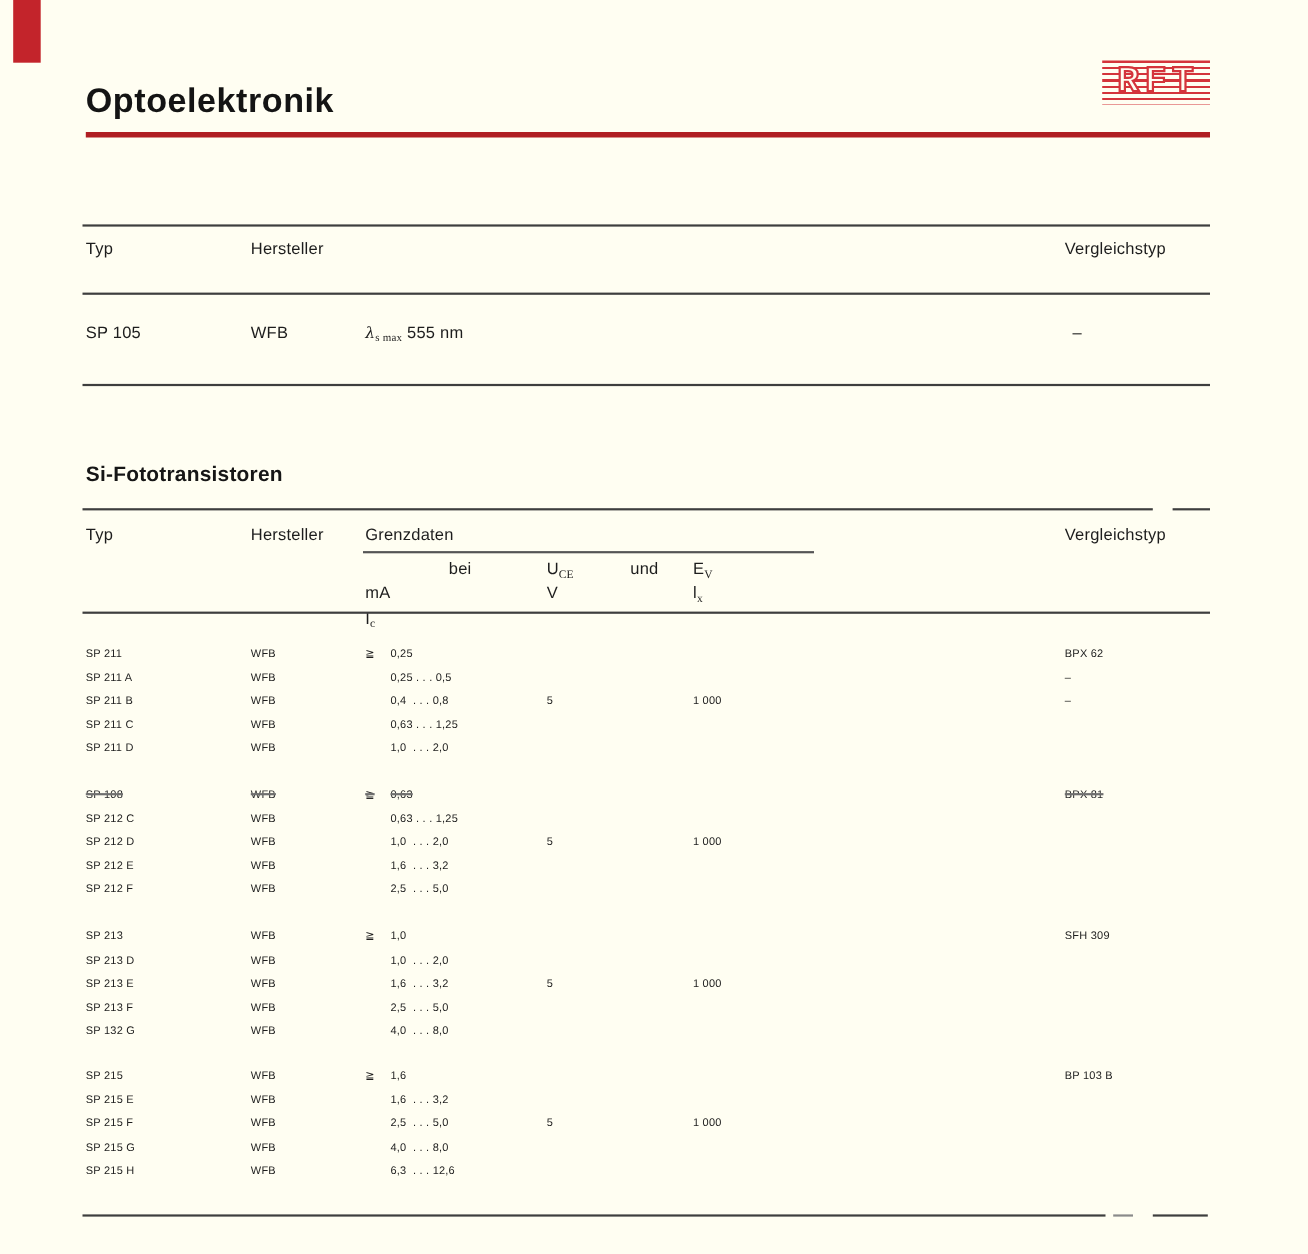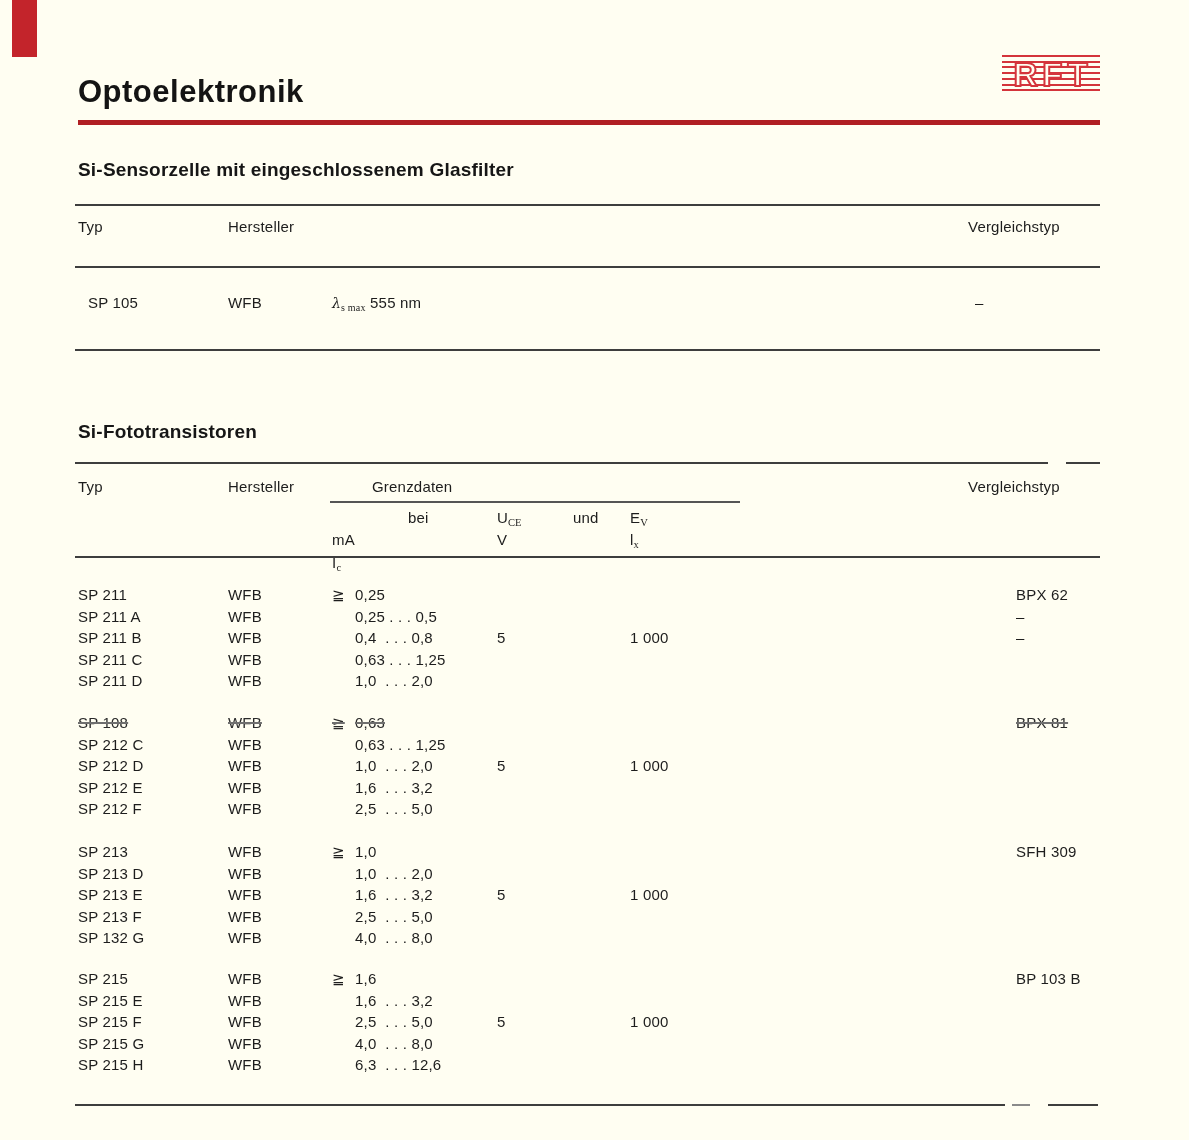--- a/index.html
+++ b/index.html
@@ -15,21 +15,21 @@
   
   .corner-mark{position:absolute;left:12px;top:0;width:25px;height:57px;background:#c3242b;}
 
   
   .page-title{position:absolute;left:78px;top:74px;font-size:31px;font-weight:700;letter-spacing:.5px;color:#141414;}
 
   
   .logo{
     position:absolute;left:1002px;top:55px;width:98px;height:40px;
     background:repeating-linear-gradient(to bottom,#d4343b 0 2px,rgba(0,0,0,0) 2px 5.7px);
-    display:flex;align-items:flex-start;justify-content:center;
+    display:flex;align-items:flex-start;justify-content:center;font-family:Liberation Mono, monospace;
   }
   .logo-text{
     font-weight:700;font-size:33px;line-height:40px;letter-spacing:5px;
     color:#fffef2;-webkit-text-stroke:2px #d4343b;
     transform:translateX(2px);
   }
 
   .red-rule{position:absolute;left:78px;top:120px;width:1022px;height:5px;background:#b01f23;}
 
   .section-heading{position:absolute;font-size:19px;font-weight:700;color:#161616;letter-spacing:.2px;}
@@ -41,77 +41,76 @@
 
   .cell{position:absolute;font-size:15px;letter-spacing:.2px;color:#1d1d1d;text-align:center;}
   .two-line{line-height:23px;}
 
   sub.ssub{font-family:"Liberation Serif",serif;font-size:10.5px;vertical-align:-3px;letter-spacing:0;}
   .lambda{font-family:"DejaVu Serif",serif;font-style:italic;font-size:14px;}
   .lam-sub{font-family:"Liberation Serif",serif;font-size:10px;vertical-align:-3px;}
 
   
   .tgroup{position:absolute;left:78px;width:1022px;}
-  .trow{display:flex;height:21.5px;line-height:21.5px;font-size:15px;letter-spacing:.2px;}
+  .trow{display:flex;height:21.5px;line-height:21.5px;font-size:10px;letter-spacing:.2px;}
   .c-typ{width:150px;}
   .c-her{width:104px;}
   .c-ic{width:165px;display:flex;}
   .ge{display:inline-block;width:23px;}
   .icv{white-space:pre;}
   .c-uce{width:133px;}
   .c-ev{width:338px;}
-  .c-vgl{flex:1;margin-left:48px;}
+  .c-vgl{flex:1;}
   .struck{text-decoration:line-through;text-decoration-thickness:1.5px;text-decoration-color:#6f6f6f;color:#2a2a2a;}
 
   .bottom-dash{position:absolute;height:2px;background:#3e3e3e;}
   .bottom-dash.faint{height:1.5px;background:#8a8a8a;}
 </style>
 </head>
 <body>
 
 <div class="sheet">
 
   <div class="corner-mark"></div>
 
   <div class="page-title">Optoelektronik</div>
 
   <div class="logo">
     <span class="logo-text">RFT</span>
   </div>
 
   <div class="red-rule"></div>
 
-  <div id="s1-heading" class="section-heading">Si-Sensorzelle mit eingeschlossenem Glasfilter</div>
 
   <div class="hrule" style="left:75px;top:204px;width:1025px;"></div>
 
   <div class="cell" style="left:78px;top:218px;">Typ</div>
   <div class="cell" style="left:228px;top:218px;">Hersteller</div>
   <div class="cell" style="left:968px;top:218px;">Vergleichstyp</div>
 
   <div class="hrule" style="left:75px;top:266px;width:1025px;"></div>
 
-  <div class="cell" style="left:88px;top:294px;">SP 105</div>
+  <div class="cell" style="left:78px;top:294px;">SP 105</div>
   <div class="cell" style="left:228px;top:294px;">WFB</div>
   <div class="cell" style="left:332px;top:294px;">
     <span class="lambda">λ</span><span class="lam-sub">s max</span>
     <span>555 nm</span>
   </div>
   <div class="cell" style="left:975px;top:294px;">–</div>
 
   <div class="hrule" style="left:75px;top:349px;width:1025px;"></div>
 
   <div id="s2-heading" class="section-heading">Si-Fototransistoren</div>
 
   <div class="hrule" style="left:75px;top:462px;width:973px;"></div>
   <div class="hrule" style="left:1066px;top:462px;width:34px;"></div>
 
   <div class="cell" style="left:78px;top:478px;">Typ</div>
   <div class="cell" style="left:228px;top:478px;">Hersteller</div>
-  <div class="cell" style="left:332px;top:478px;margin-left:40px;">Grenzdaten</div>
+  <div class="cell" style="left:332px;top:478px;">Grenzdaten</div>
   <div class="cell" style="left:968px;top:478px;">Vergleichstyp</div>
 
   <div class="hrule thin" style="left:330px;top:501px;width:410px;"></div>
 
   <div class="cell" style="left:332px;top:509px;margin-top:45px;"><span>I</span><sub class="ssub">c</sub></div>
   <div class="cell" style="left:408px;top:509px;">bei</div>
   <div class="cell" style="left:497px;top:509px;"><span>U</span><sub class="ssub">CE</sub></div>
   <div class="cell" style="left:573px;top:509px;">und</div>
   <div class="cell" style="left:630px;top:509px;"><span>E</span><sub class="ssub">V</sub></div>
 

